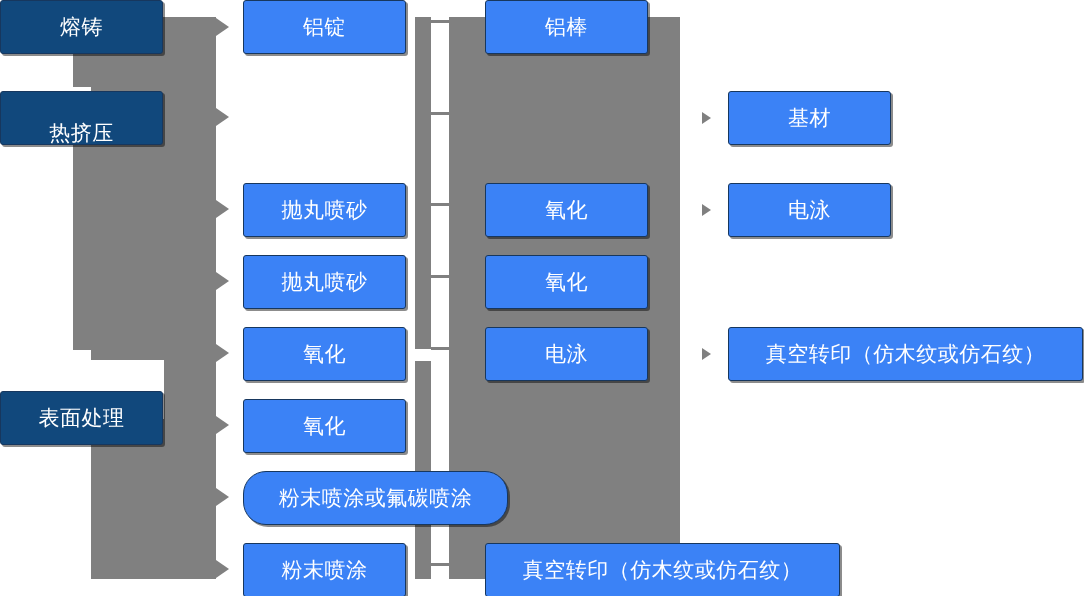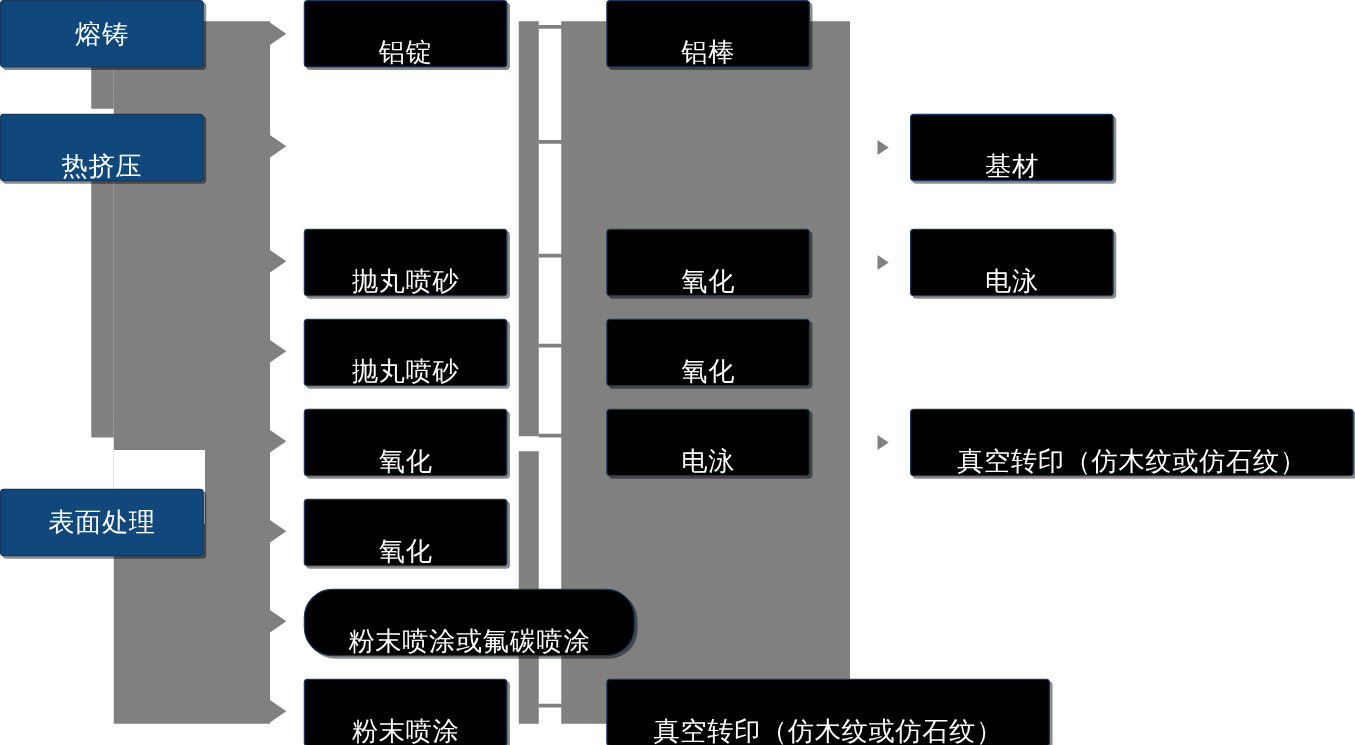--- a/index.html
+++ b/index.html
@@ -59,21 +59,21 @@
     border: 1px solid #17375e;
     border-radius: 3px;
     box-shadow: 2px 2px 0 rgba(0,0,0,0.45);
     font-size: 21px;
     line-height: 1;
     letter-spacing: 0.5px;
     white-space: nowrap;
     z-index: 5;
   }
   .node.dark  { background: #11487C; }
-  .node.light { background: #000000; align-items: flex-end; }
+  .node.light { background: #3b82f6; }
   .node .lbl {
     pointer-events: none;
   }
 </style>
 </head>
 <body>
 
 <div id="canvas">
 
   <div class="gray" style="left:73px; top:27px; width:18px; height:60px;"></div>

